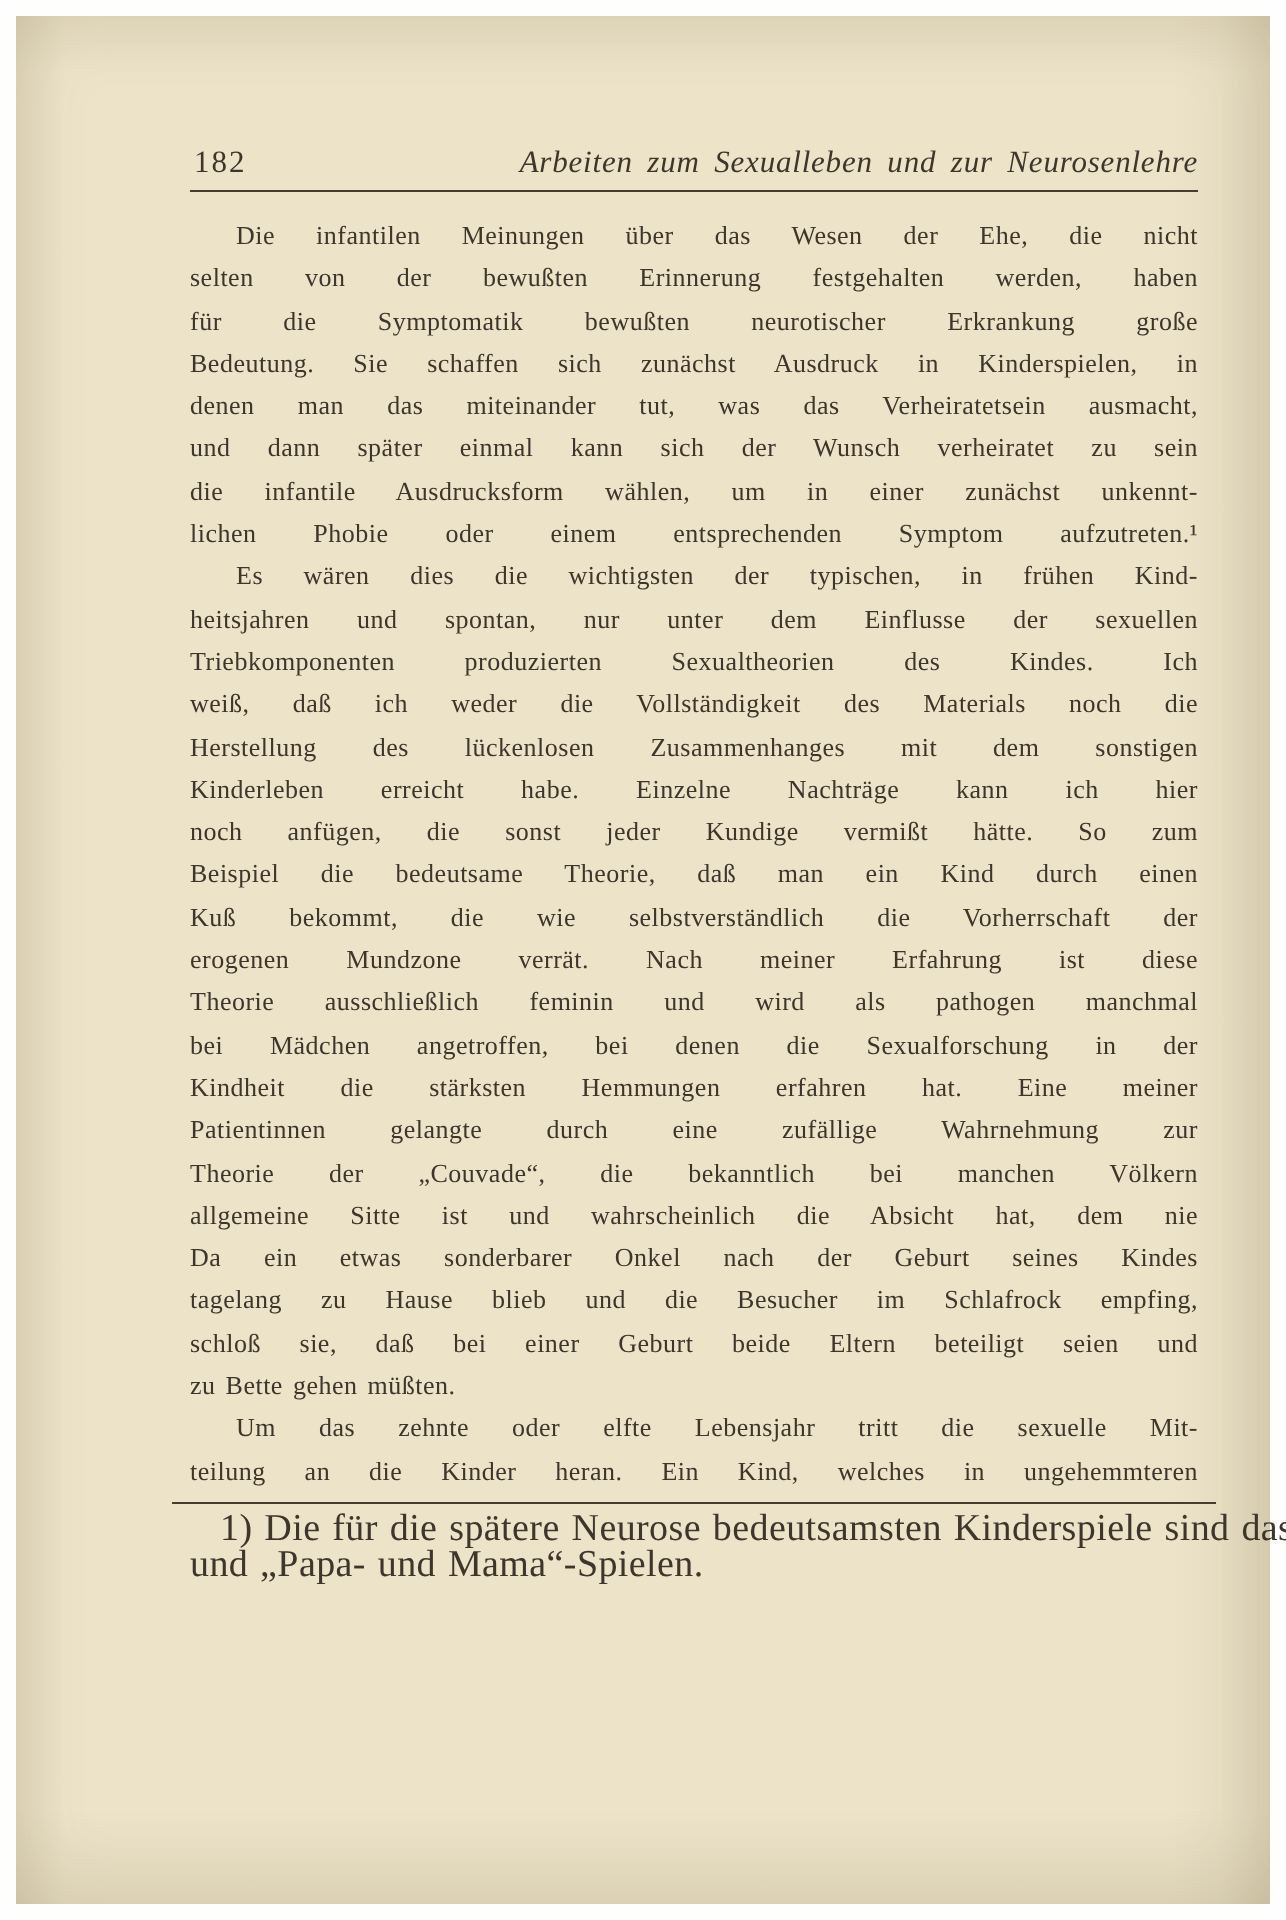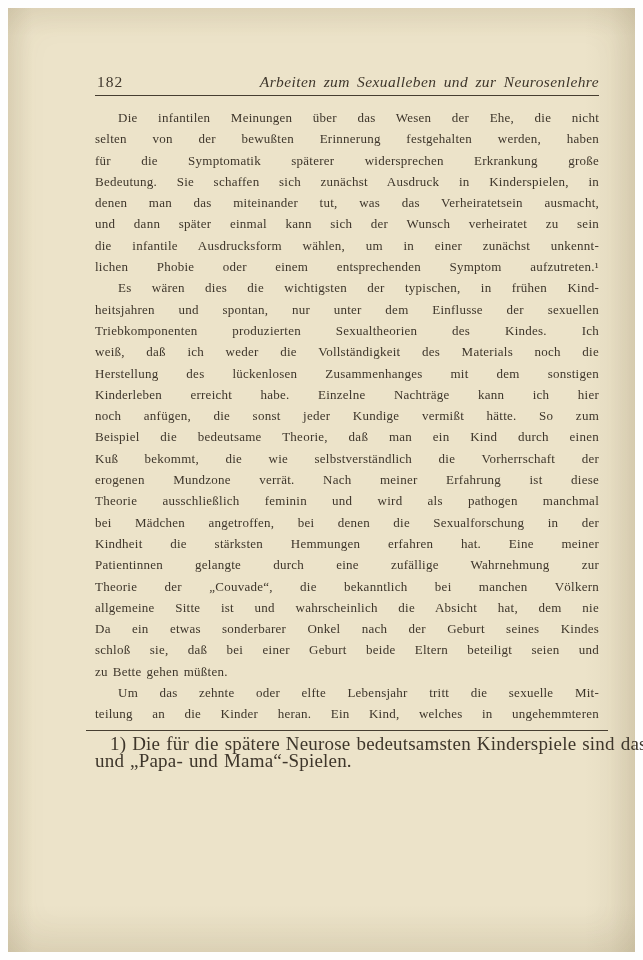--- a/index.html
+++ b/index.html
@@ -93,21 +93,21 @@
 
       <div class="header">
         <span class="page-number">182</span>
         <div class="running-title">Arbeiten zum Sexualleben und zur Neurosenlehre</div>
       </div>
 
       <div class="body-text">
           <div>
             <div class="line indent">Die infantilen Meinungen über das Wesen der Ehe, die nicht</div>
             <div class="line">selten von der bewußten Erinnerung festgehalten werden, haben</div>
-            <div class="line">für die Symptomatik späterer widersprechen Erkrankung große</div>
+            <div class="line">für die Symptomatik bewußten neurotischer Erkrankung große</div>
             <div class="line">Bedeutung. Sie schaffen sich zunächst Ausdruck in Kinderspielen, in</div>
             <div class="line">denen man das miteinander tut, was das Verheiratetsein ausmacht,</div>
             <div class="line">und dann später einmal kann sich der Wunsch verheiratet zu sein</div>
             <div class="line">die infantile Ausdrucksform wählen, um in einer zunächst unkennt-</div>
             <div class="line">lichen Phobie oder einem entsprechenden Symptom aufzutreten.¹</div>
           </div>
           <div>
             <div class="line indent">Es wären dies die wichtigsten der typischen, in frühen Kind-</div>
             <div class="line">heitsjahren und spontan, nur unter dem Einflusse der sexuellen</div>
             <div class="line">Triebkomponenten produzierten Sexualtheorien des Kindes. Ich</div>
@@ -118,20 +118,21 @@
             <div class="line">Beispiel die bedeutsame Theorie, daß man ein Kind durch einen</div>
             <div class="line">Kuß bekommt, die wie selbstverständlich die Vorherrschaft der</div>
             <div class="line">erogenen Mundzone verrät. Nach meiner Erfahrung ist diese</div>
             <div class="line">Theorie ausschließlich feminin und wird als pathogen manchmal</div>
             <div class="line">bei Mädchen angetroffen, bei denen die Sexualforschung in der</div>
             <div class="line">Kindheit die stärksten Hemmungen erfahren hat. Eine meiner</div>
             <div class="line">Patientinnen gelangte durch eine zufällige Wahrnehmung zur</div>
             <div class="line">Theorie der „Couvade“, die bekanntlich bei manchen Völkern</div>
             <div class="line">allgemeine Sitte ist und wahrscheinlich die Absicht hat, dem nie</div>
             <div class="line">Da ein etwas sonderbarer Onkel nach der Geburt seines Kindes</div>
+            <div class="line">tagelang zu Hause blieb und die Besucher im Schlafrock empfing,</div>
             <div class="line">schloß sie, daß bei einer Geburt beide Eltern beteiligt seien und</div>
             <div class="line no-justify-last">zu Bette gehen müßten.</div>
           </div>
           <div>
             <div class="line indent">Um das zehnte oder elfte Lebensjahr tritt die sexuelle Mit-</div>
             <div class="line">teilung an die Kinder heran. Ein Kind, welches in ungehemmteren</div>
           </div>
         </div>
 
       <hr class="footnote-rule">

